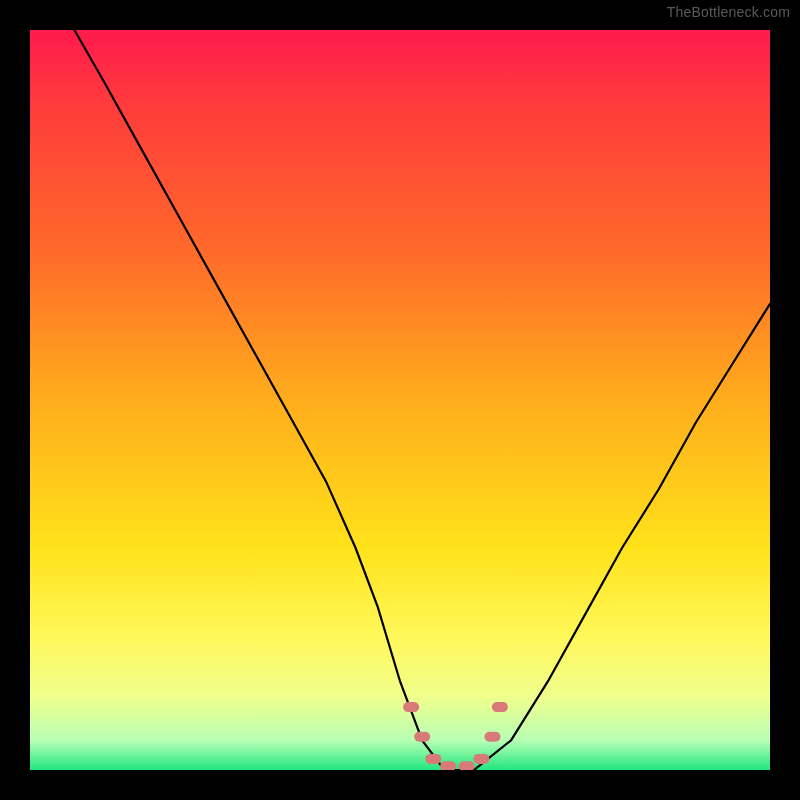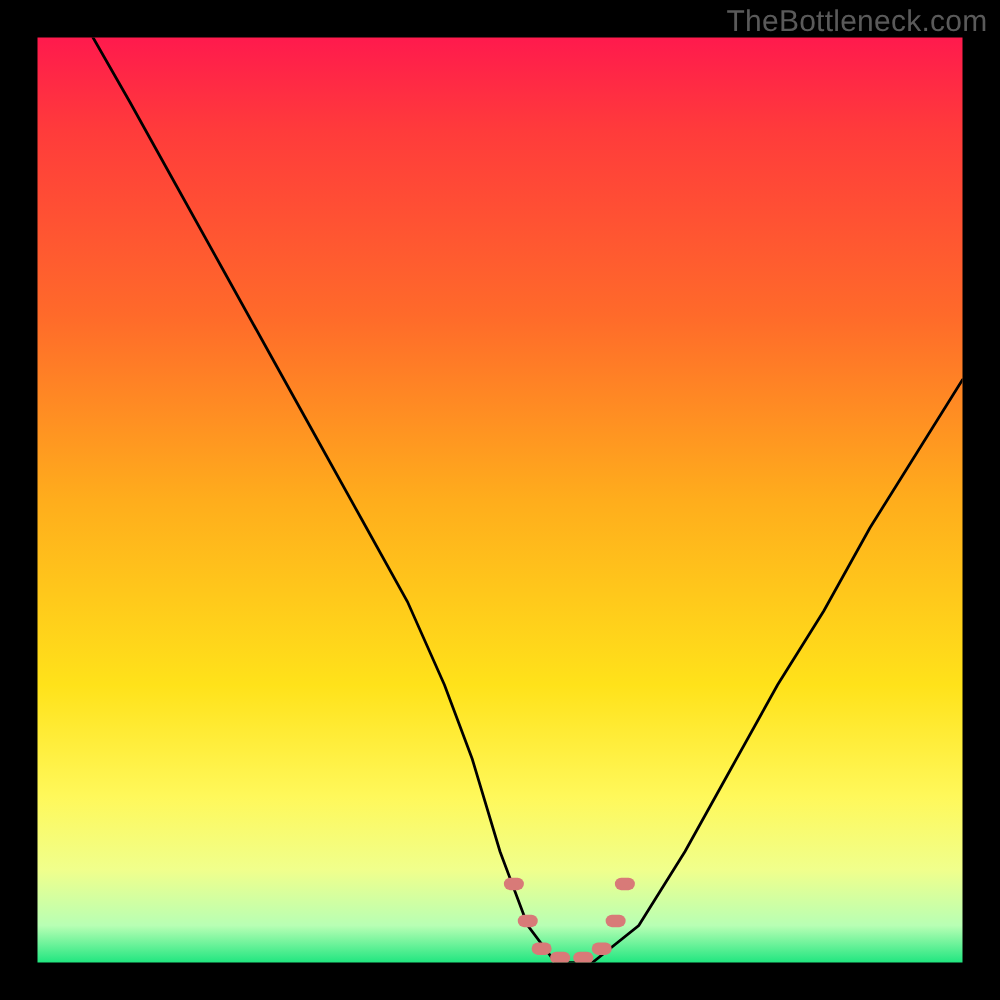--- a/index.html
+++ b/index.html
@@ -45,21 +45,21 @@
     top: 0;
     width: 740px;
     height: 740px;
     display: block;
   }
   .watermark {
     position: absolute;
     top: 4px;
     right: 10px;
     color: #5a5a5a;
-    font-size: 24px;
+    font-size: 14px;
     letter-spacing: 0.2px;
     font-weight: 500;
     user-select: none;
   }
 </style>
 </head>
 <body>
 
 <div class="frame">
 

